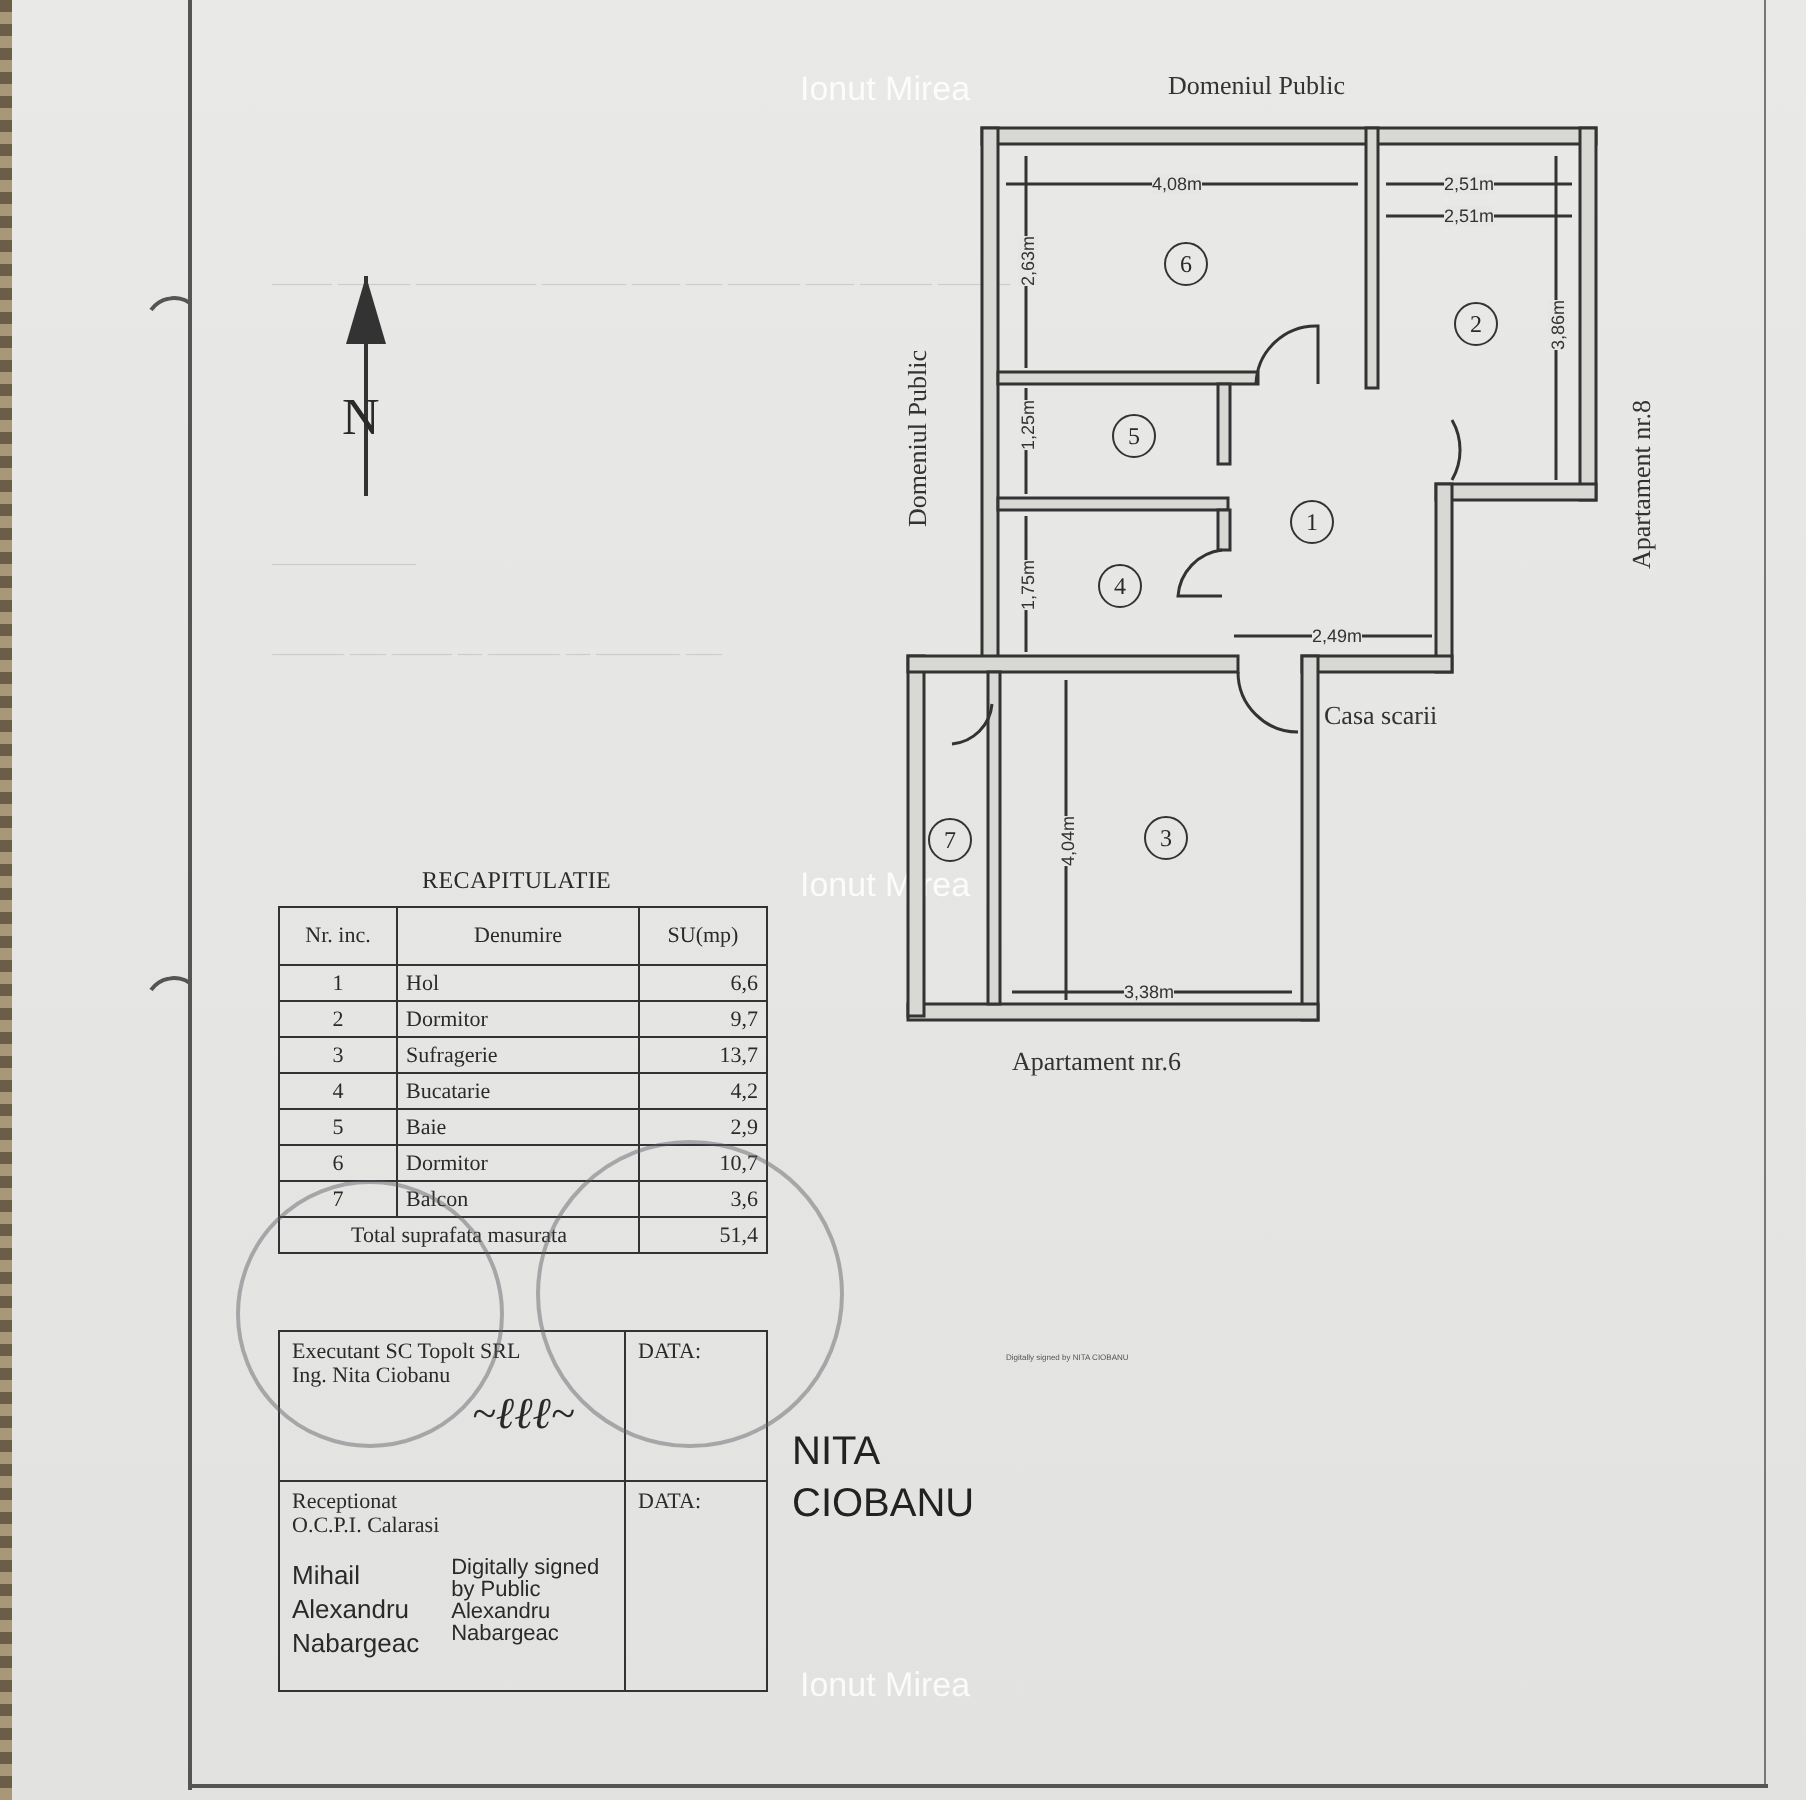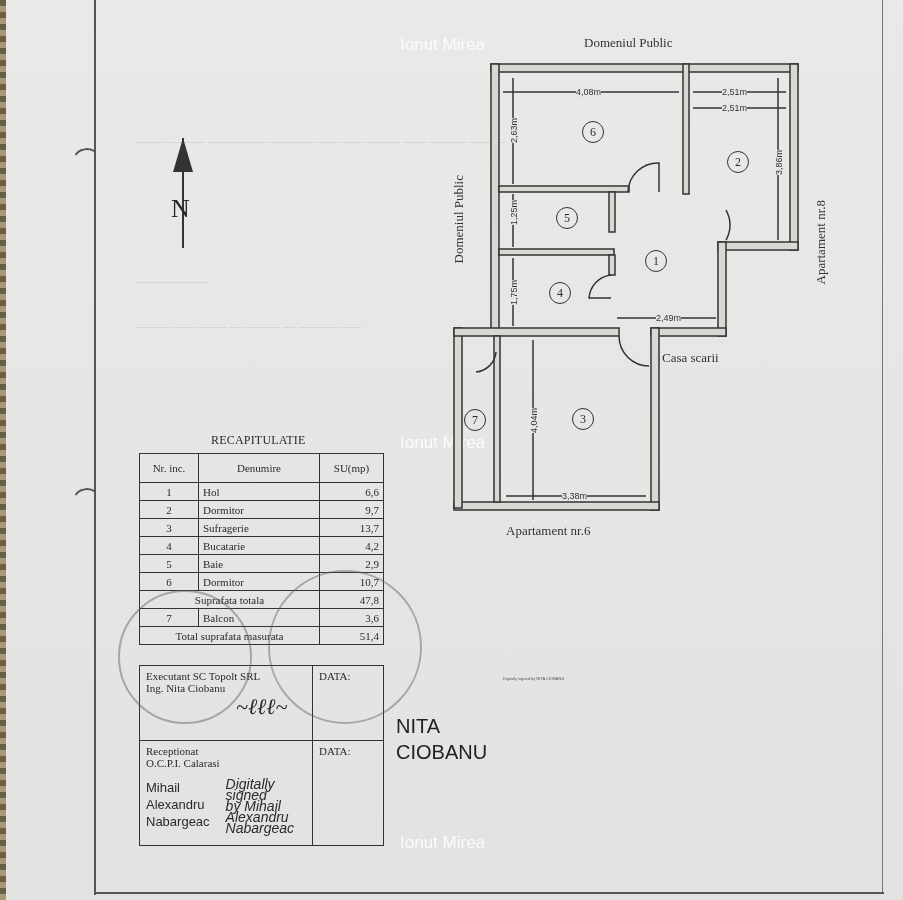--- a/index.html
+++ b/index.html
@@ -25,21 +25,21 @@
   table.recap td, table.recap th { border:1.5px solid #333; padding:0 4px; height:17px; font-weight:normal; }
   table.recap th { height:28px; }
   .c1 { width:50px; text-align:center; }
   .c3 { width:55px; text-align:right; }
   .sigtable { position:absolute; left:133px; top:665px; width:245px; border-collapse:collapse; font-size:11px; }
   .sigtable td { border:1.5px solid #333; vertical-align:top; padding:4px 6px;margin-left:12px; }
   .stamp { position:absolute; border:2px solid rgba(90,90,100,0.45); border-radius:50%; }
   .nita { position:absolute; left:390px; top:713px; font-family:"Liberation Sans", sans-serif; font-size:20px; line-height:26px; color:#222; }
   .digi { position:absolute; left:497px; top:676px; font-family:"Liberation Sans", sans-serif; font-size:4px; line-height:6px; color:#555; width:90px; }
   .rcv-name { font-family:"Liberation Sans", sans-serif; font-size:13px; line-height:17px; }
-  .rcv-digi { font-family:"Liberation Sans", sans-serif; font-size:14px; line-height:11px;font-style:italic; }
+  .rcv-digi { font-family:"Liberation Sans", sans-serif; font-size:11px; line-height:11px; }
 </style>
 </head>
 <body>
 
 <div class="left-edge"></div>
 <div class="page">
   <div class="vline"></div>
   <div class="right-line"></div>
   <div class="bottom-line"></div>
   <div class="hole" style="top:148px"></div>
@@ -152,24 +152,20 @@
           <td class="c1">5</td>
           <td>Baie</td>
           <td class="c3">2,9</td>
         </tr>
     <tr>
           <td class="c1">6</td>
           <td>Dormitor</td>
           <td class="c3">10,7</td>
         </tr>
     <tr>
-          <td colspan="2" style="text-align:center">Suprafata totala</td>
-          <td class="c3">47,8</td>
-        </tr>
-    <tr>
           <td class="c1">7</td>
           <td>Balcon</td>
           <td class="c3">3,6</td>
         </tr>
     <tr>
           <td colspan="2" style="text-align:center">Total suprafata masurata</td>
           <td class="c3">51,4</td>
         </tr>
   </tbody>
     </table>
@@ -189,21 +185,21 @@
         <div>Receptionat</div>
         <div>O.C.P.I. Calarasi</div>
         <div style="display:flex;gap:16px;margin-top:10px">
           <div class="rcv-name">
             <div>Mihail</div>
             <div>Alexandru</div>
             <div>Nabargeac</div>
           </div>
           <div class="rcv-digi">
             <div>Digitally signed</div>
-            <div>by Mihail</div>
+            <div>by Public</div>
             <div>Alexandru</div>
             <div>Nabargeac</div>
           </div>
         </div>
       </td>
       <td>DATA:</td>
     </tr>
   </tbody>
     </table>
 

